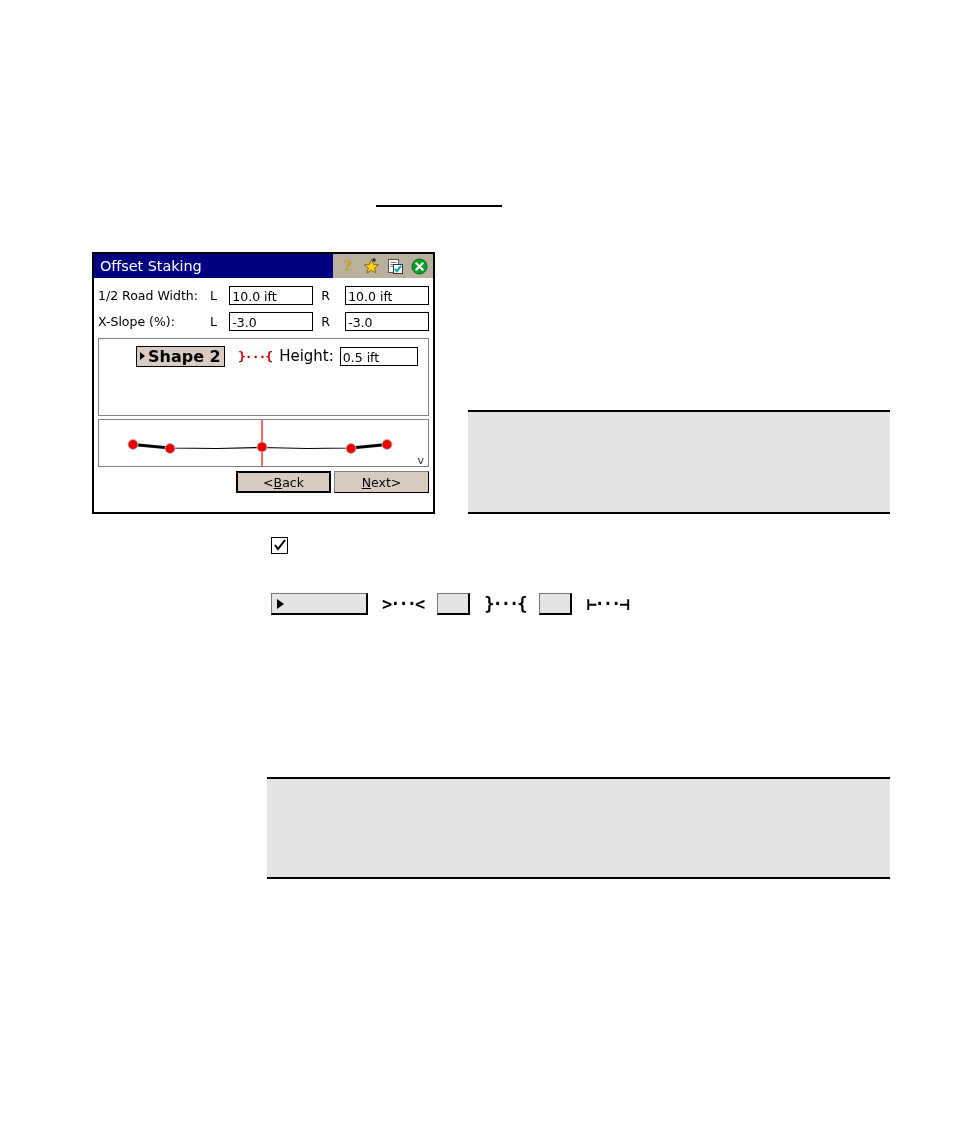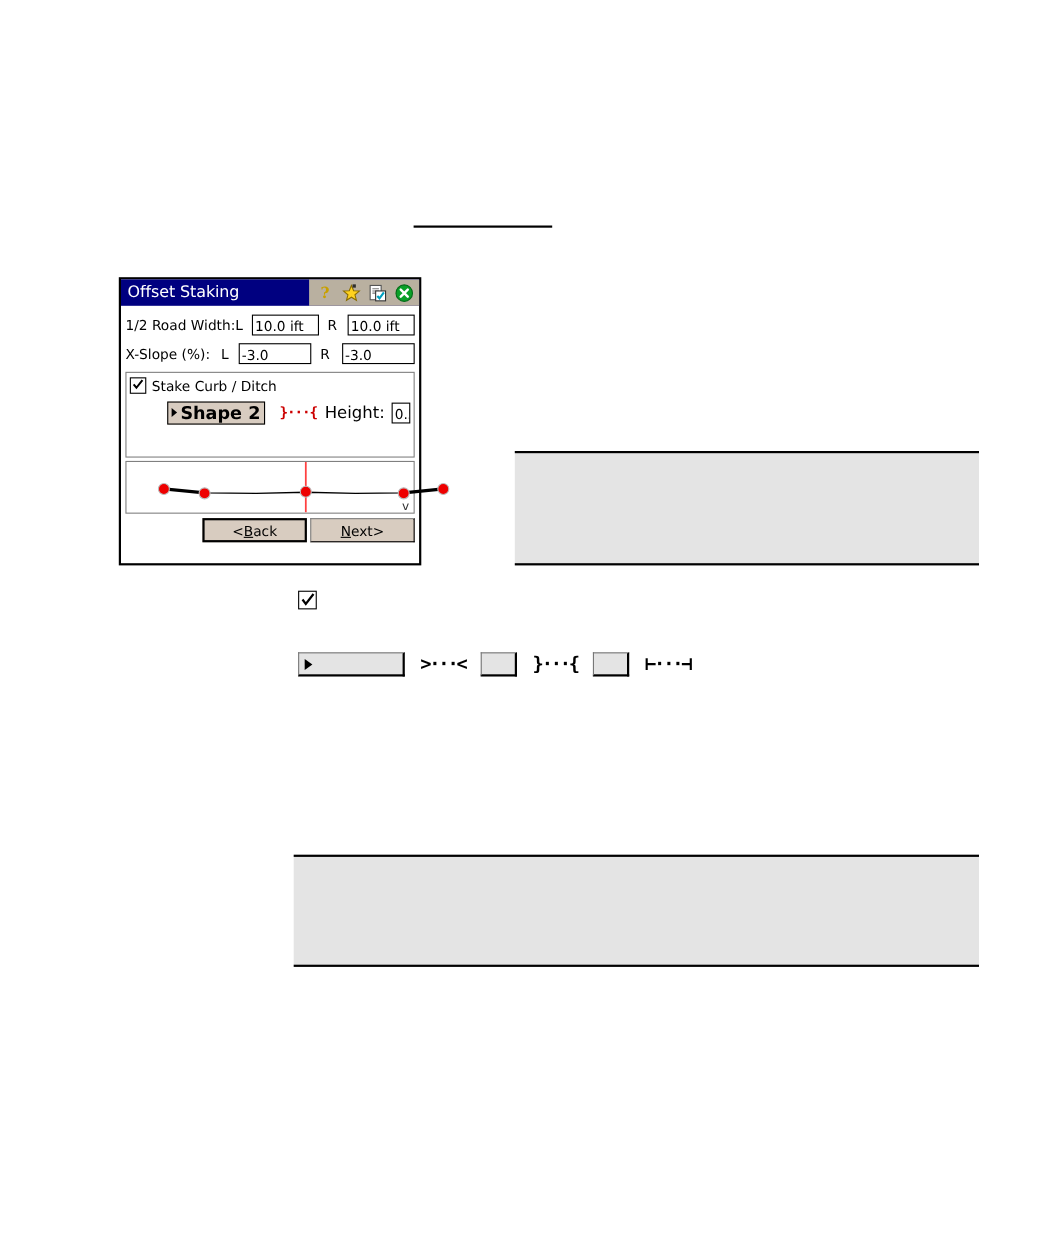--- a/index.html
+++ b/index.html
@@ -20,22 +20,22 @@
   .abs { position: absolute; }
 
   
   #top-rule {
     left: 376px; top: 205px; width: 126px; height: 0;
     border-top: 2px solid #000;
   }
 
   
   #dialog {
-    left: 108px; top: 252px;
-    width: 275px; height: 262px;
+    left: 92px; top: 252px;
+    width: 343px; height: 262px;
     background: #ffffff;
     border: 2px solid #000000;
     box-sizing: border-box;
     font-size: 12px;
   }
 
   
   #titlebar {
     height: 24px;
     background: #000080;
@@ -323,28 +323,20 @@
       <span class="lr-letter" style="width:16px">L</span>
       <span class="txtbox w-road">-3.0</span>
       <span class="lr-letter" style="width:21px; padding-left:8px">R</span>
       <span class="txtbox w-road">-3.0</span>
     </div>
 
   </div>
 
   <div id="groupbox">
 
-    <div class="chk-row">
-      <span class="checkbox">
-        <svg width="11" height="11" viewBox="0 0 11 11">
-          <polyline points="1.5,5.5 4,8.5 9.5,1.5" fill="none" stroke="#000" stroke-width="1.8"></polyline>
-        </svg>
-      </span>
-      <span class="chk-label">Stake Curb / Ditch</span>
-    </div>
 
     <div class="shape-row">
       <span id="shape-button">
         <span class="tri"></span>
         <span>Shape 2</span>
       </span>
       <span class="curb-glyph">}···{</span>
       <span class="height-label">Height:</span>
       <span class="txtbox w-small">0.5 ift</span>
     </div>

